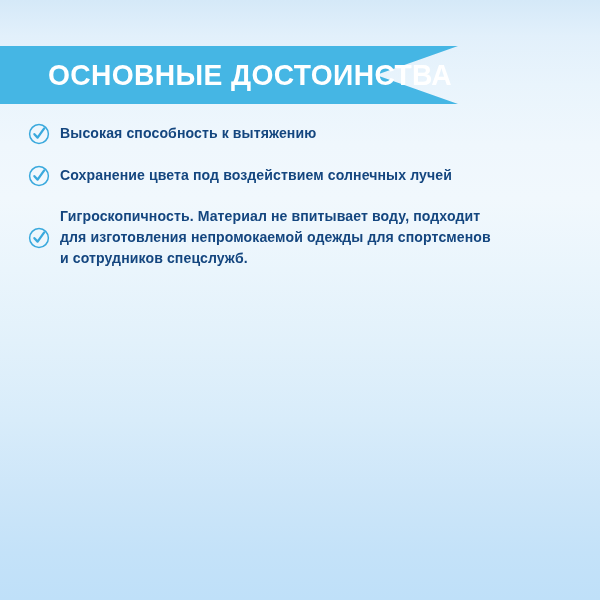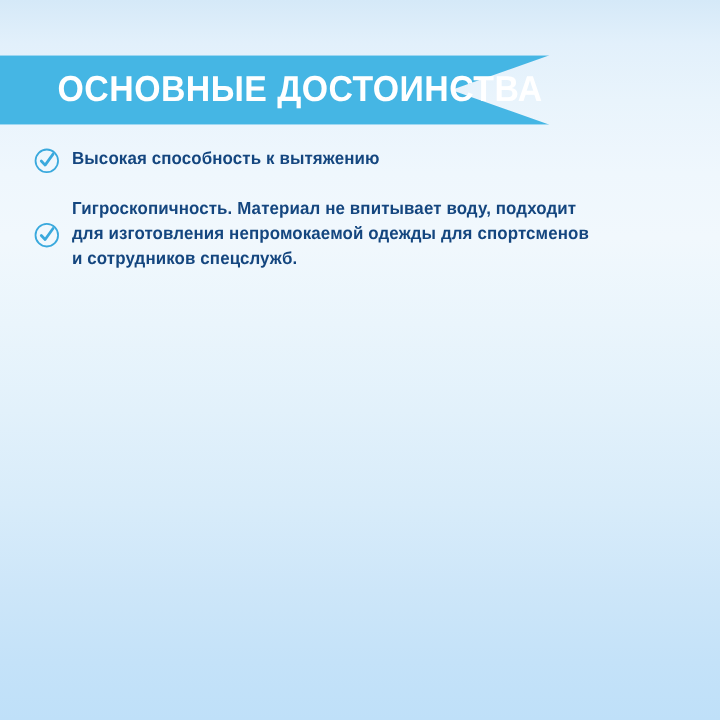--- a/index.html
+++ b/index.html
@@ -113,20 +113,29 @@
         <svg width="22" height="22" viewBox="0 0 22 22" aria-hidden="true">
           <circle cx="11" cy="11" r="9.4" fill="none" stroke="#3aa9dd" stroke-width="1.5"></circle>
           <path d="M6.4 11.2 L9.6 14.6 L16.2 5.4" fill="none" stroke="#3aa9dd" stroke-width="2.3" stroke-linecap="round" stroke-linejoin="round"></path>
         </svg>
       </span>
       <span class="benefit-text">Высокая способность к вытяжению</span>
     </div>
 
 
 
+    <div class="benefit">
+      <span class="check-icon">
+        <svg width="22" height="22" viewBox="0 0 22 22" aria-hidden="true">
+          <circle cx="11" cy="11" r="9.4" fill="none" stroke="#3aa9dd" stroke-width="1.5"></circle>
+          <path d="M6.4 11.2 L9.6 14.6 L16.2 5.4" fill="none" stroke="#3aa9dd" stroke-width="2.3" stroke-linecap="round" stroke-linejoin="round"></path>
+        </svg>
+      </span>
+      <span class="benefit-text">Сохранение цвета под воздействием солнечных лучей</span>
+    </div>
 
 
 
     <div class="benefit">
       <span class="check-icon">
         <svg width="22" height="22" viewBox="0 0 22 22" aria-hidden="true">
           <circle cx="11" cy="11" r="9.4" fill="none" stroke="#3aa9dd" stroke-width="1.5"></circle>
           <path d="M6.4 11.2 L9.6 14.6 L16.2 5.4" fill="none" stroke="#3aa9dd" stroke-width="2.3" stroke-linecap="round" stroke-linejoin="round"></path>
         </svg>
       </span>

